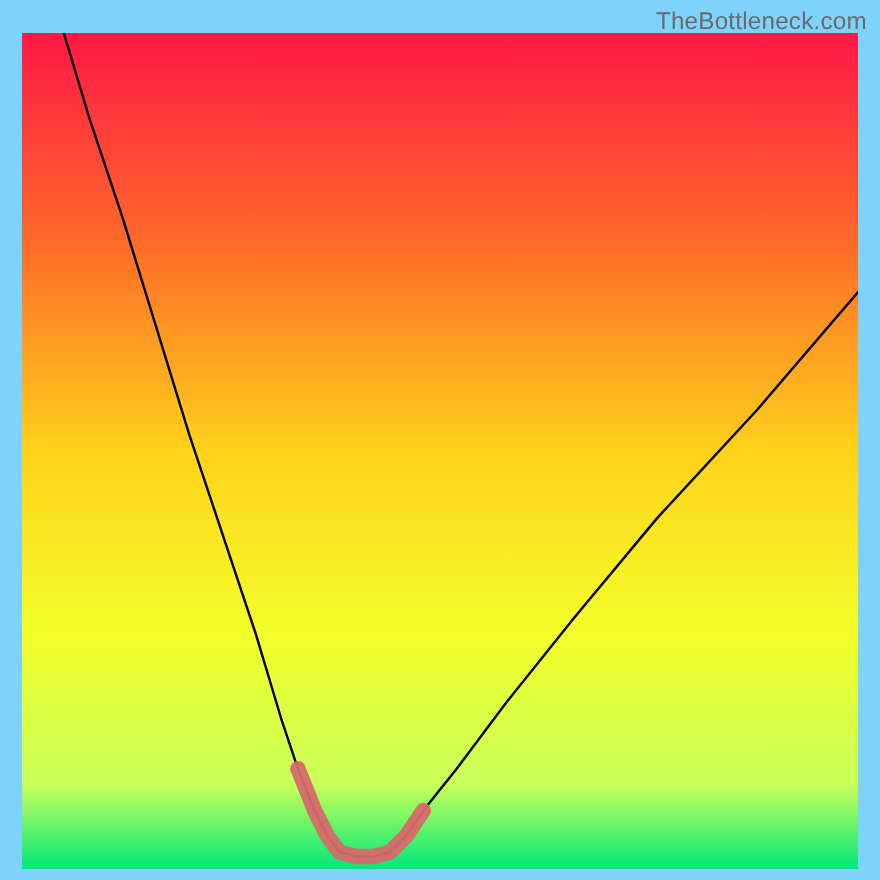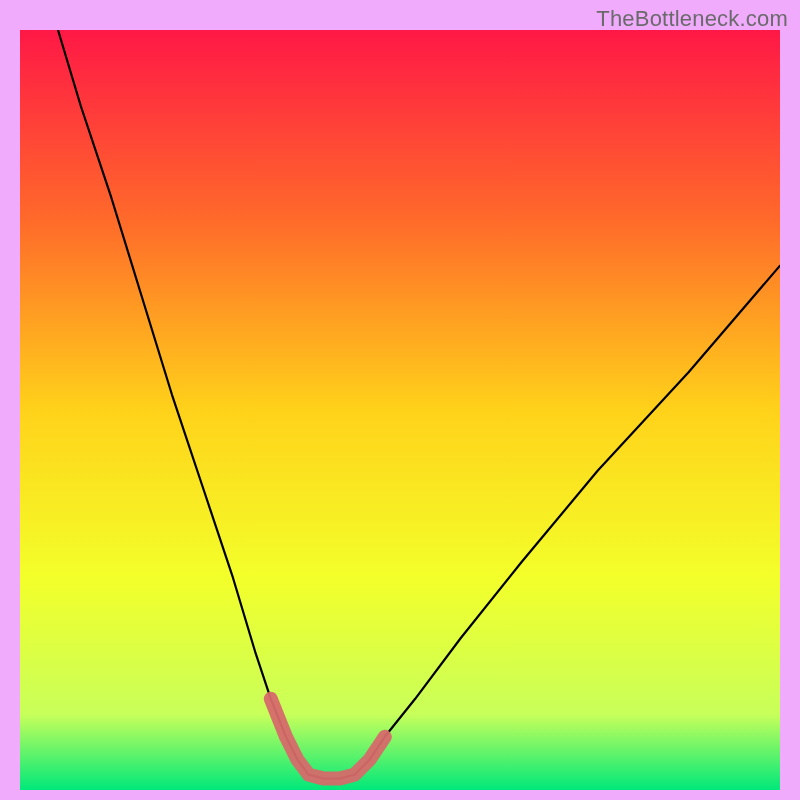--- a/index.html
+++ b/index.html
@@ -1,21 +1,21 @@
 <!DOCTYPE html>
 <html><head>
 <meta charset="utf-8">
 <style>
   * { margin: 0; padding: 0; box-sizing: border-box; }
   html, body { width: 800px; height: 800px; overflow: hidden; background: #000; }
   .frame {
     position: relative;
     width: 800px;
     height: 800px;
-    background: #f0abfc;
+    background: #7dd3fc;
   }
   .watermark {
     position: absolute;
     top: 6px;
     right: 12px;
     font-family: Arial, Helvetica, sans-serif;
     font-size: 22px;
     color: #6a6a6a;
     letter-spacing: 0.2px;
     z-index: 5;

